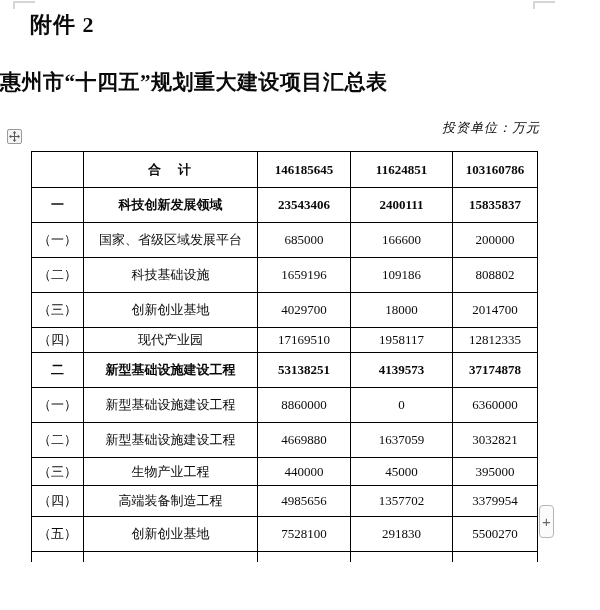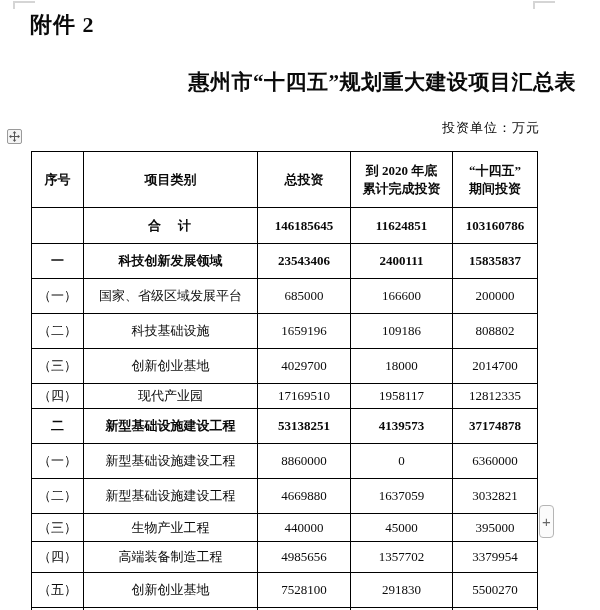--- a/index.html
+++ b/index.html
@@ -6,24 +6,24 @@
   #page{
     position:relative;width:600px;height:610px;background:#ffffff;
     overflow:hidden;color:#0a0a0a;
     font-family:"Liberation Serif","DejaVu Serif",serif;
   }
   .corner-mark{position:absolute;width:20px;height:6px;
     border-left:2px solid #d5d5d5;border-top:2px solid #d5d5d5;}
   #mark-tl{left:13px;top:1px;}
   #mark-tr{left:533px;top:1px;}
   .attachment{position:absolute;left:30px;top:10px;font-size:22px;font-weight:600;letter-spacing:1px;}
-  .doc-title{position:absolute;left:0;top:68px;width:576px;text-align:right;
+  .doc-title{position:absolute;left:0;top:68px;width:576px;text-align:left;
     font-size:21px;font-weight:700;letter-spacing:0.5px;}
   .unit-note{position:absolute;left:340px;top:119px;width:200px;text-align:right;
-    font-size:13px;letter-spacing:1px;}
+    font-size:13px;font-style:italic;letter-spacing:1px;}
   .move-handle{position:absolute;left:7px;top:129px;width:15px;height:15px;
     border:1px solid #9a9a9a;background:#f4f4f4;border-radius:2px;
     display:flex;align-items:center;justify-content:center;box-sizing:border-box;cursor:move;}
   .main-table{position:absolute;left:31px;top:151px;width:506px;
     border-collapse:collapse;table-layout:fixed;}
   .main-table th,.main-table td{
     border:1px solid #000;padding:0 2px;text-align:center;vertical-align:middle;
     font-size:13px;line-height:1.35;overflow:hidden;white-space:nowrap;
     font-family:"Liberation Serif","DejaVu Serif",serif;}
   .main-table th{font-weight:700;}
@@ -69,33 +69,20 @@
 
   <table class="main-table">
     <colgroup>
       <col style="width:52px">
         <col style="width:174px">
         <col style="width:93px">
         <col style="width:102px">
         <col style="width:85px">
     </colgroup>
     <tbody>
-        <tr style="height:56px">
-      <th>序号</th>
-      <th>项目类别</th>
-      <th>总投资</th>
-      <th>
-        <div>到 2020 年底</div>
-        <div>累计完成投资</div>
-      </th>
-      <th>
-        <div>“十四五”</div>
-        <div>期间投资</div>
-      </th>
-    </tr>
 
     <tr style="height:36px" class="bold-row">
       <td></td>
       <td class="cat center">合　计</td>
       <td>146185645</td>
       <td>11624851</td>
       <td>103160786</td>
     </tr>
 
     <tr style="height:35px" class="bold-row">

